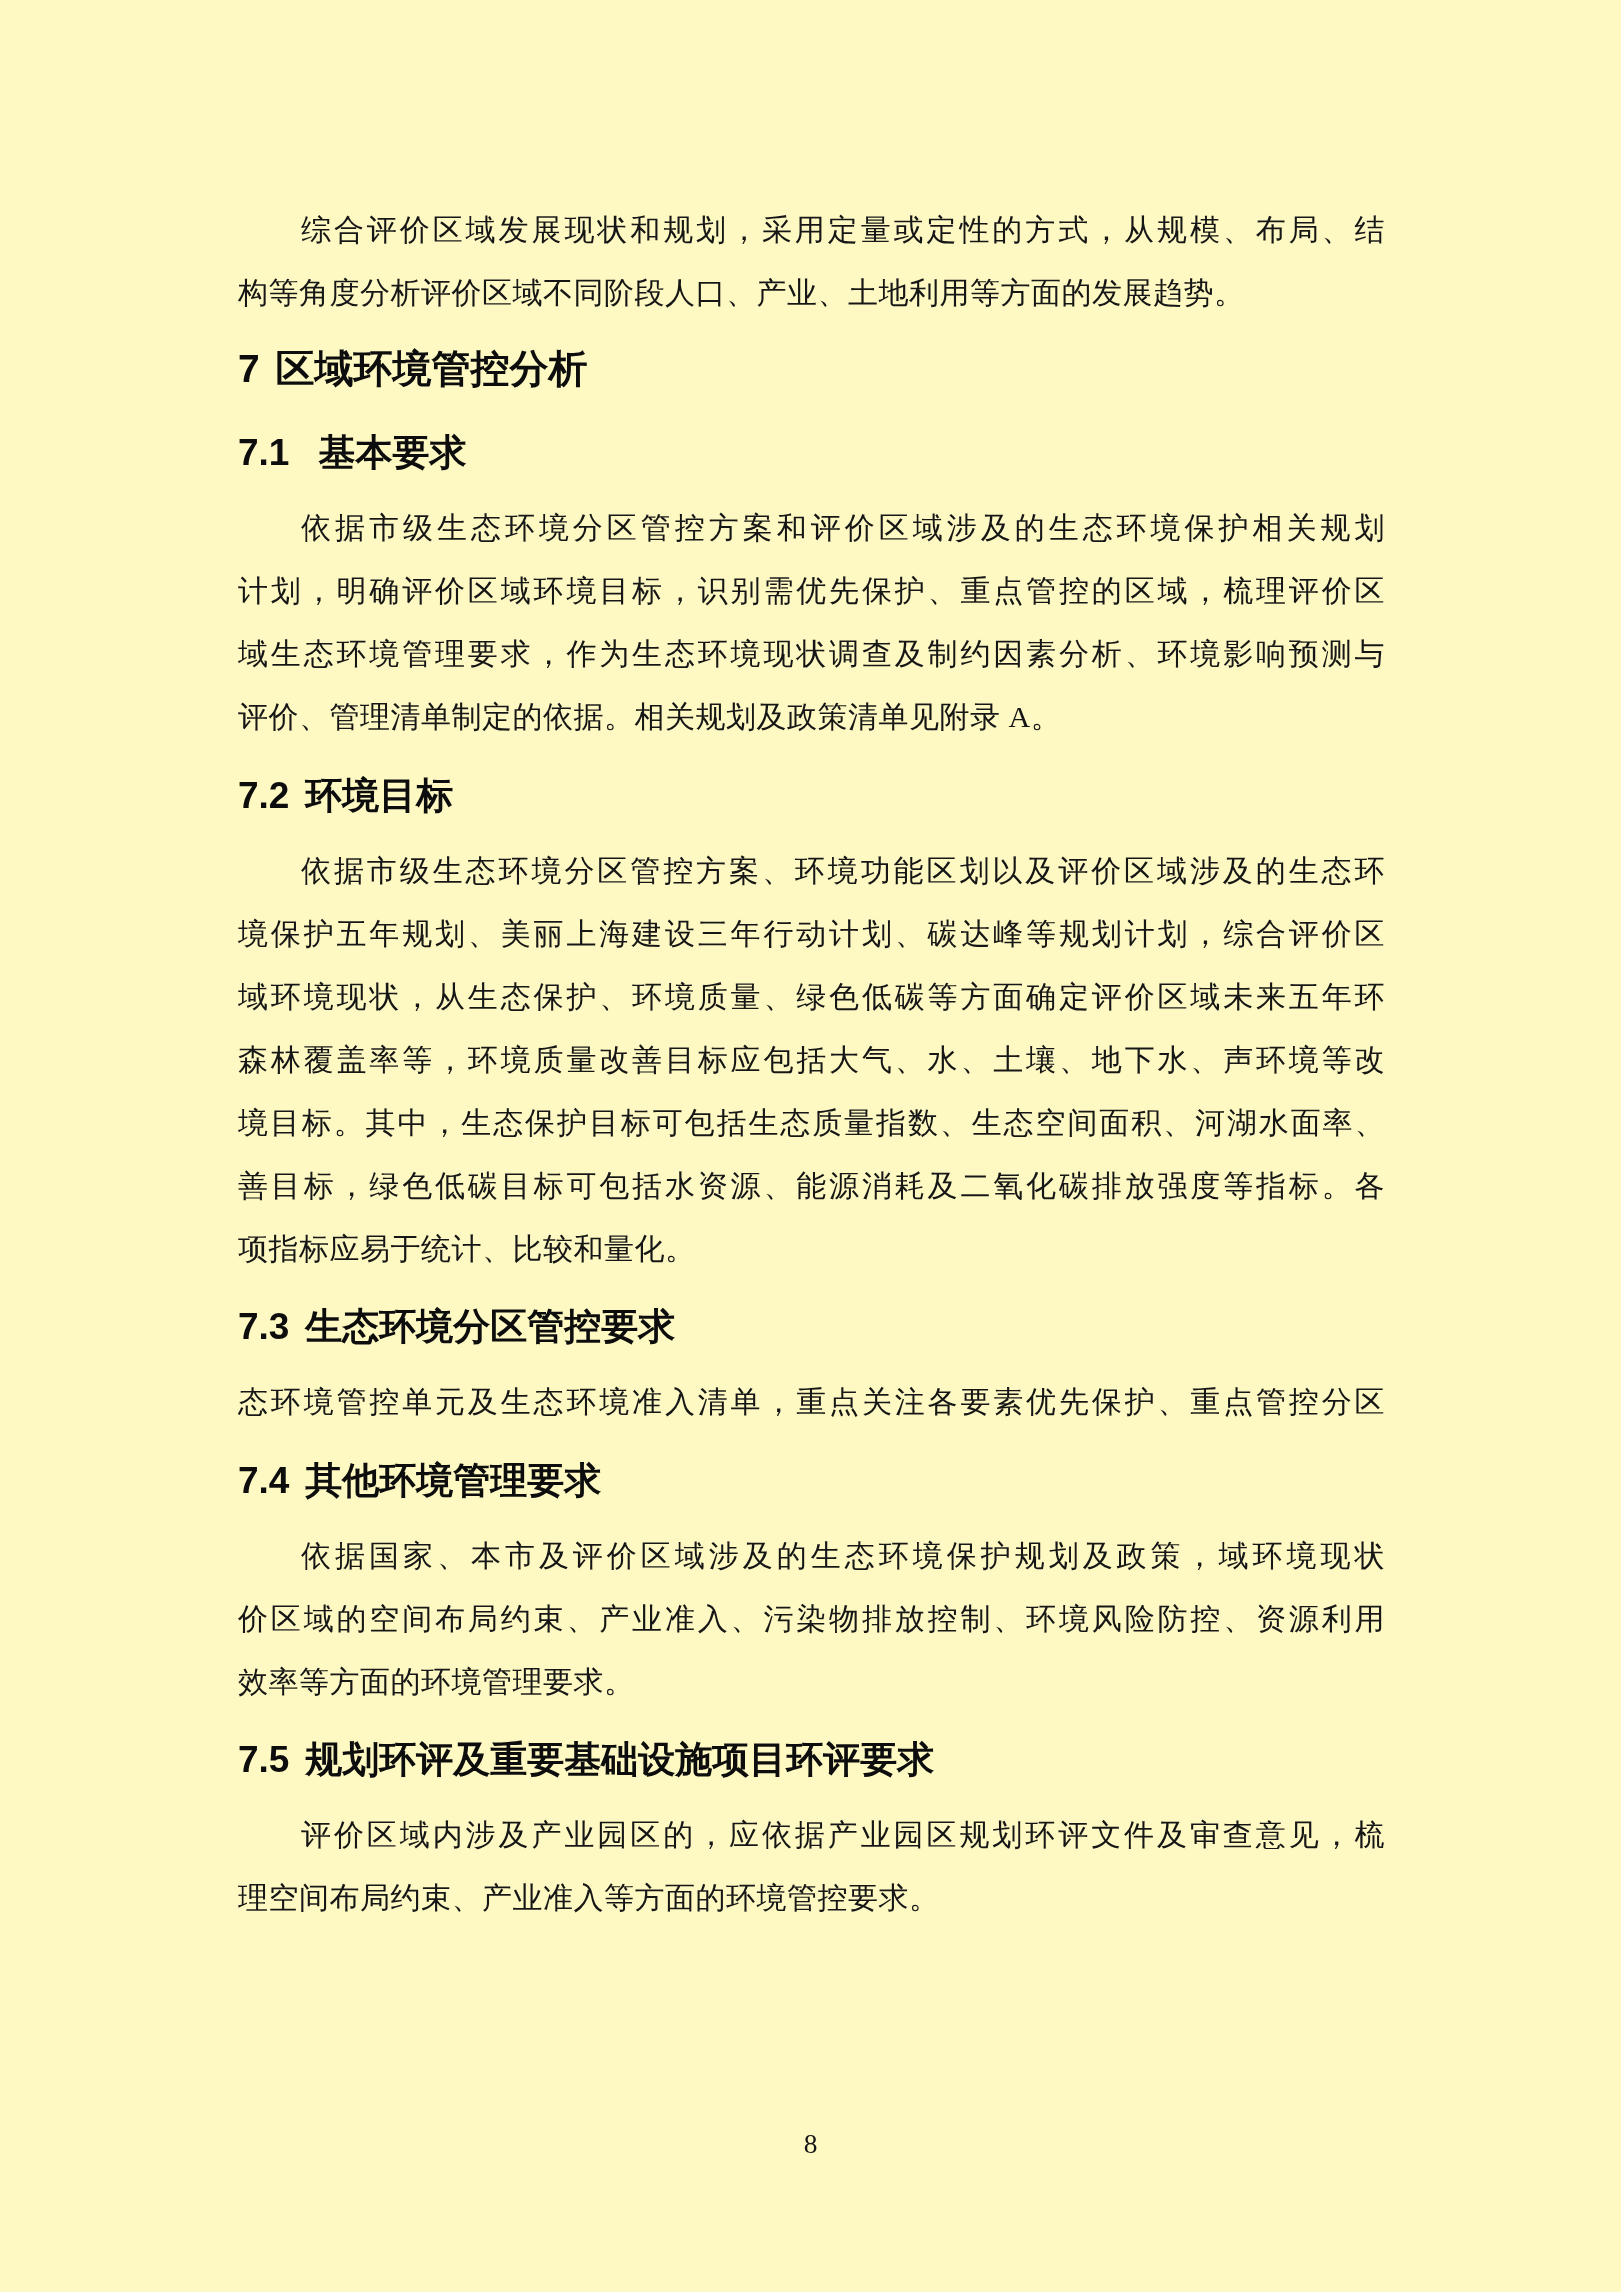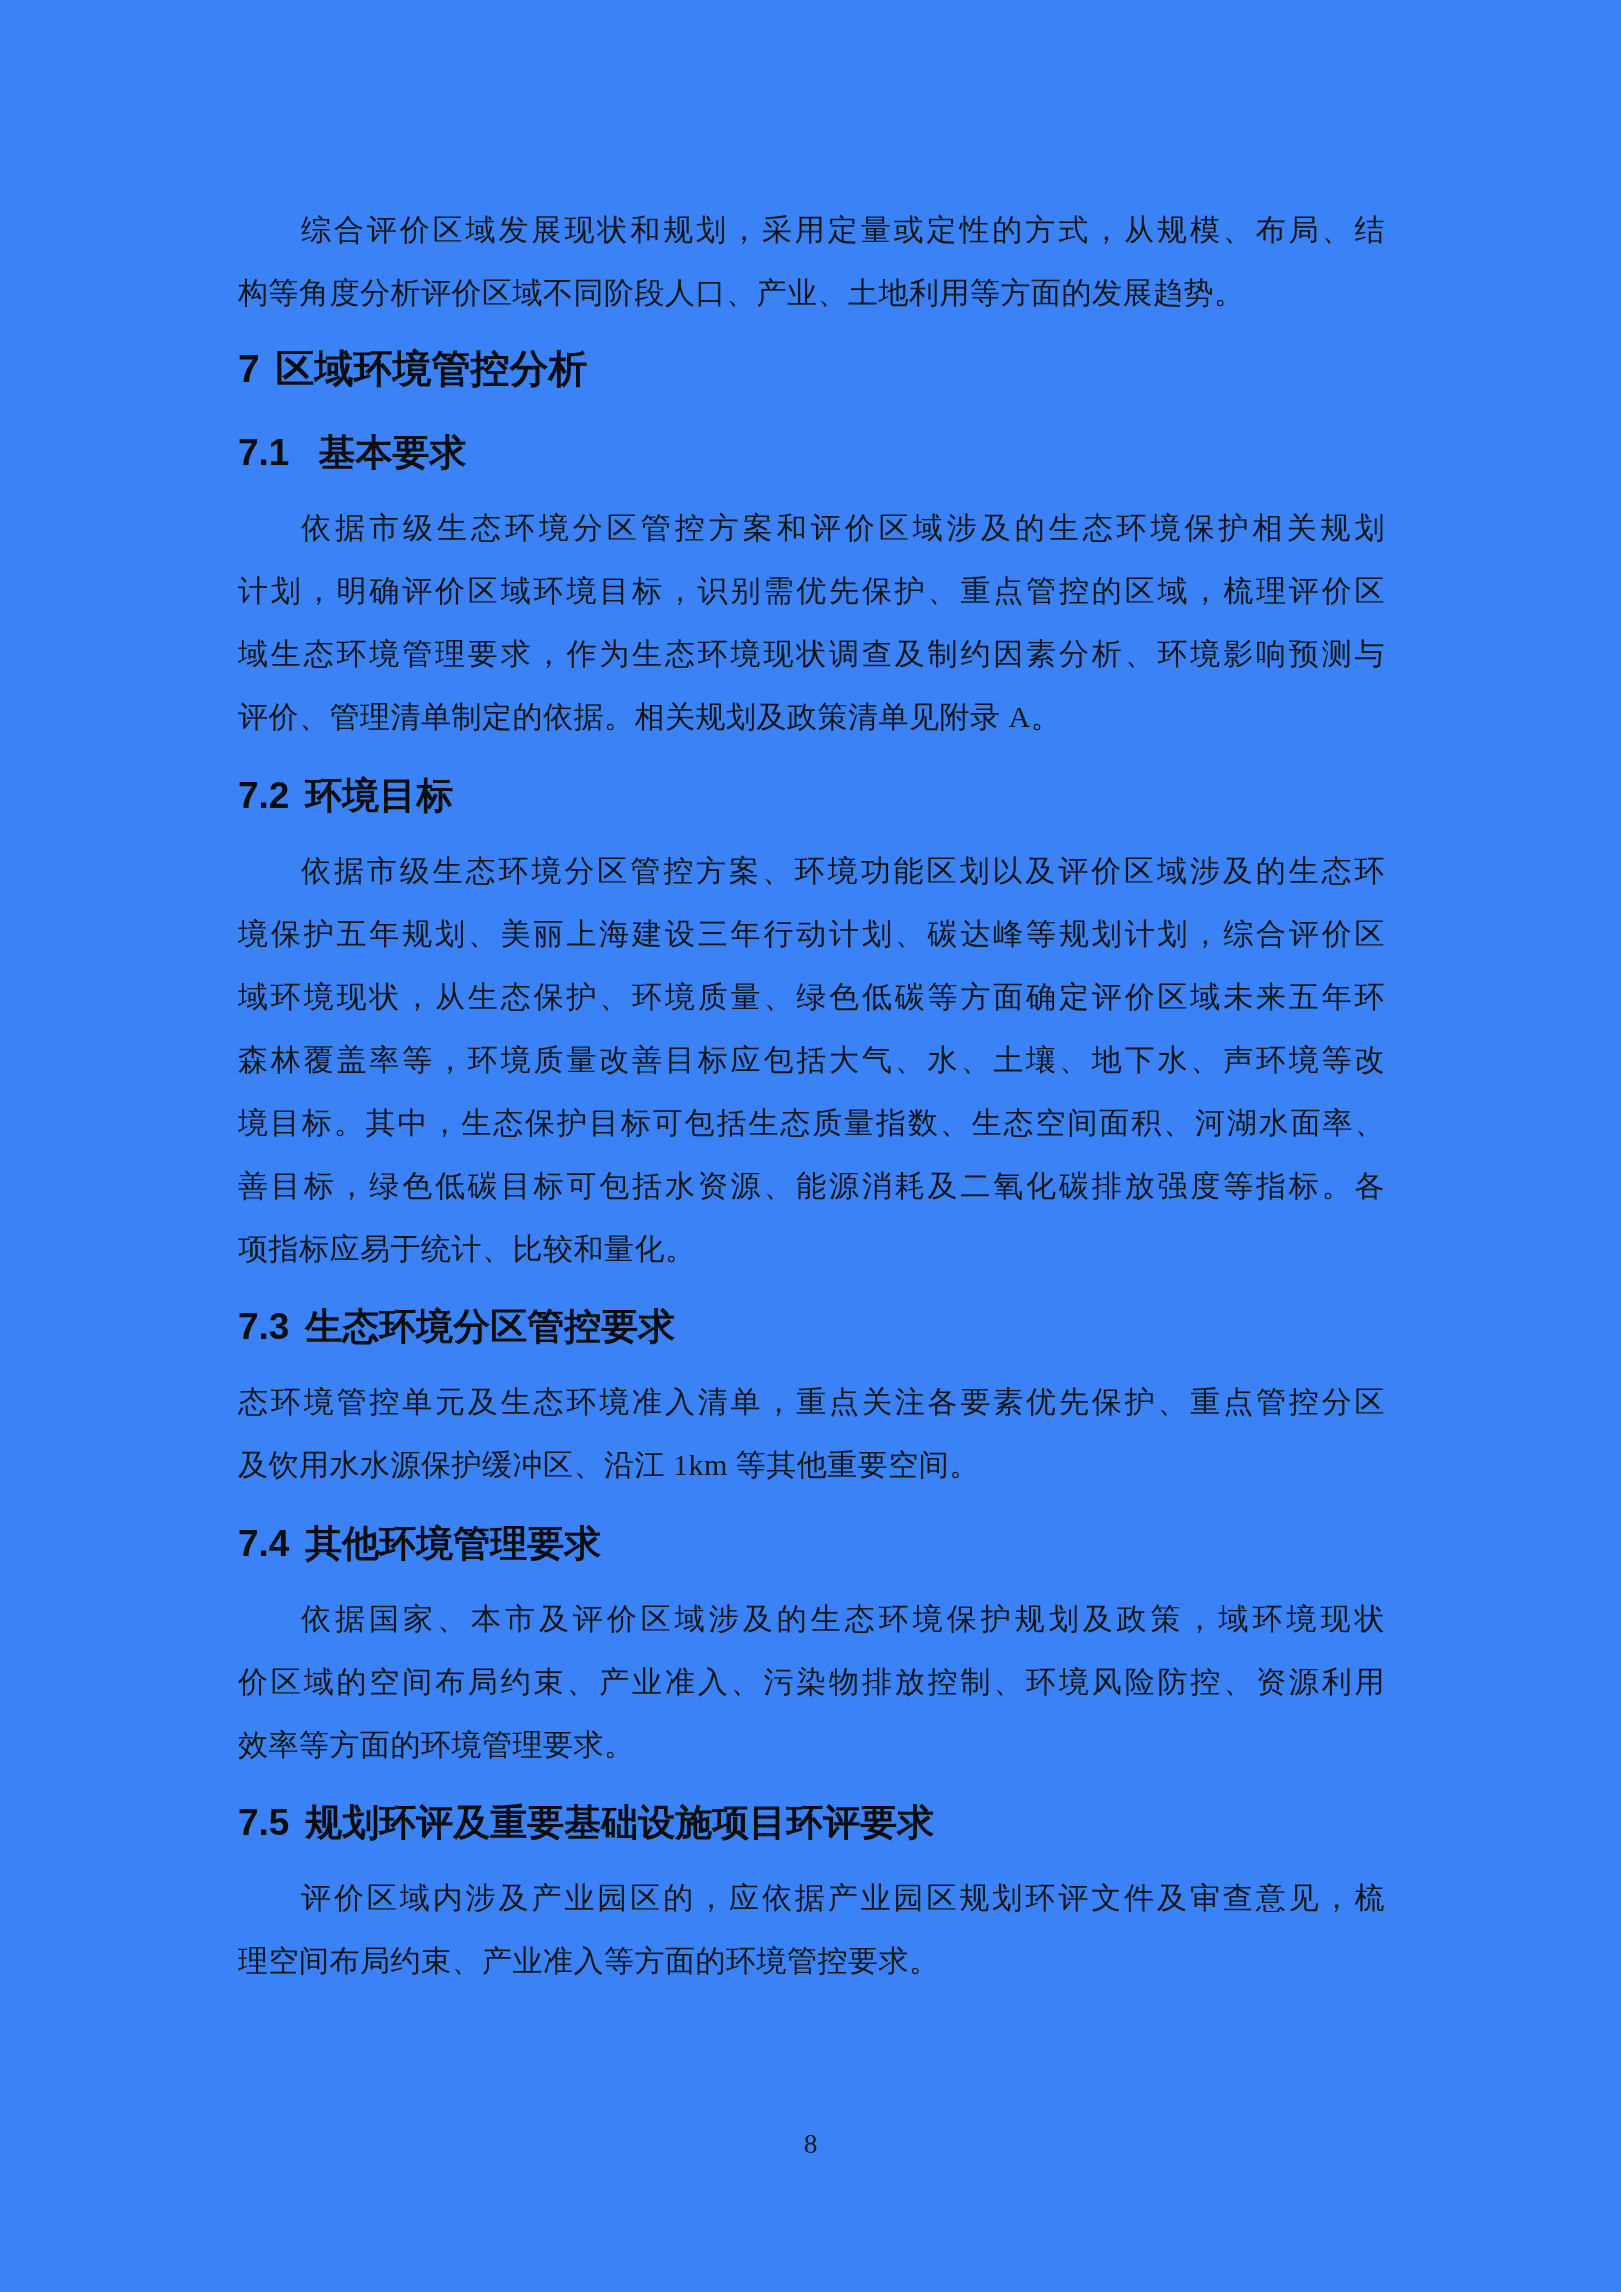--- a/index.html
+++ b/index.html
@@ -12,21 +12,21 @@
     height: 2293px;
     position: relative;
     font-family: "Liberation Serif", "DejaVu Serif", serif;
     color: #161616;
   }
   .page {
     position: absolute;
     left: 0; top: 0;
     width: 1621px;
     height: 2293px;
-    background: #3b82f6;
+    background: #fef9c3;
     text-decoration: underline;
   }
   .content {
     position: absolute;
     left: 238px;
     top: 198px;
     width: 1147px;
   }
   .bodyline {
     font-size: 30px;
@@ -101,21 +101,20 @@
       <div class="bodyline j">境目标。其中，生态保护目标可包括生态质量指数、生态空间面积、河湖水面率、</div>
       <div class="bodyline j">善目标，绿色低碳目标可包括水资源、能源消耗及二氧化碳排放强度等指标。各</div>
       <div class="bodyline">项指标应易于统计、比较和量化。</div>
     </div>
 
     <div class="h2">
       <span class="hnum">7.3</span><span>生态环境分区管控要求</span>
     </div>
     <div class="para">
       <div class="bodyline j">态环境管控单元及生态环境准入清单，重点关注各要素优先保护、重点管控分区</div>
-      <div class="bodyline">及饮用水水源保护缓冲区、沿江 1km 等其他重要空间。</div>
     </div>
 
     <div class="h2">
       <span class="hnum">7.4</span><span>其他环境管理要求</span>
     </div>
     <div class="para">
       <div class="bodyline j indent">依据国家、本市及评价区域涉及的生态环境保护规划及政策，域环境现状</div>
       <div class="bodyline j">价区域的空间布局约束、产业准入、污染物排放控制、环境风险防控、资源利用</div>
       <div class="bodyline">效率等方面的环境管理要求。</div>
     </div>

